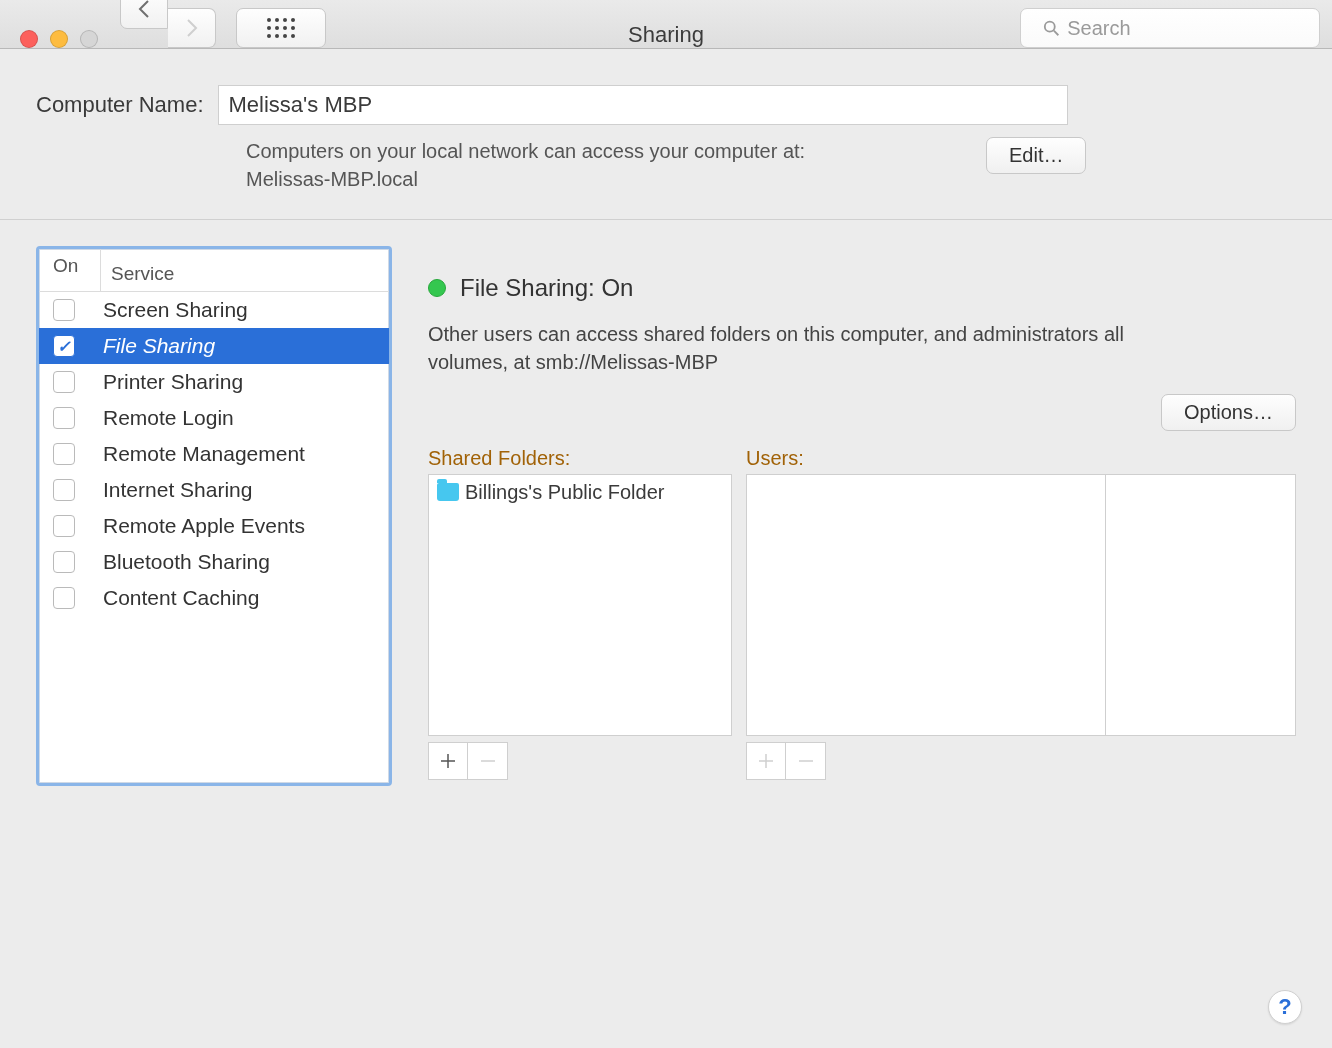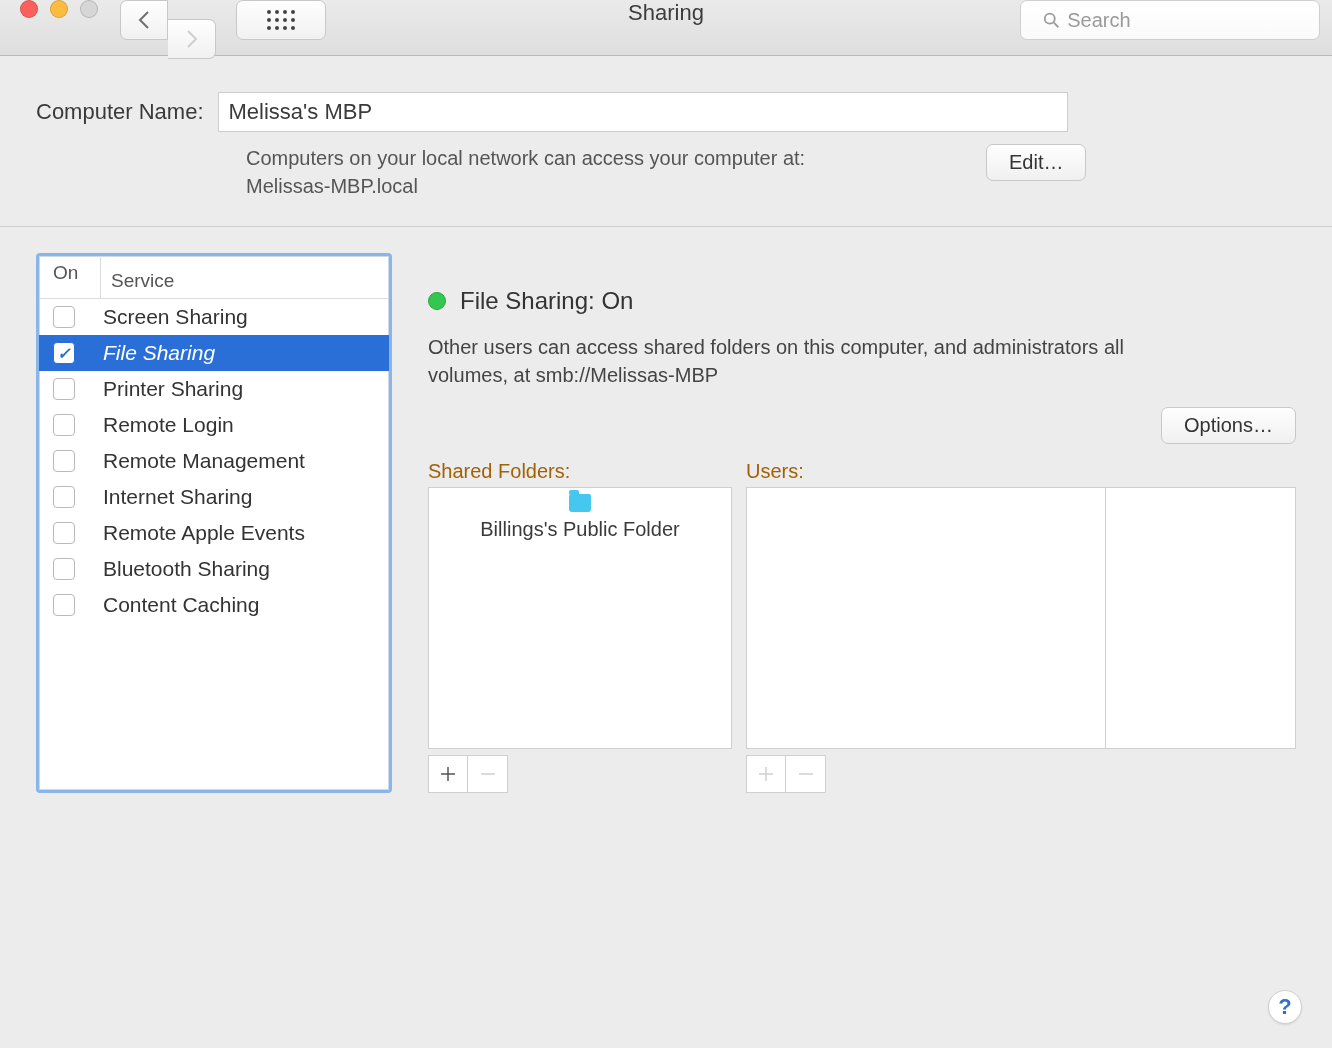--- a/index.html
+++ b/index.html
@@ -6,25 +6,25 @@
   body {
     font-family: -apple-system, "Helvetica Neue", Arial, sans-serif;
     width: 1332px; height: 1048px;
     background: #ececec;
     font-size: 20px;
     color: #3a3a3a;
     overflow: hidden;
   }
   
   .toolbar {
-    height: 56px;
+    height: 49px;
     background: linear-gradient(#eaeaea,#dedede);
     border-bottom: 1px solid #b8b8b8;
     display: flex;
-    align-items: flex-start;
+    align-items: flex-end;
     padding: 0 12px;
     position: relative;
   }
   .traffic-lights { display:flex; gap:12px; margin-left:8px;}
   .light { width:18px; height:18px; border-radius:50%; border:1px solid rgba(0,0,0,0.15);}
   .light.red{background:#fc605c;} .light.yellow{background:#fdbc40;} .light.gray{background:#d6d6d6;}
   .nav-buttons{display:flex;margin-left:22px;}
   .nav-btn{
     width:48px;height:40px;
     background:linear-gradient(#fefefe,#f1f1f1);
@@ -69,21 +69,21 @@
     max-width: 850px;
   }
   .name-sub{display:flex;align-items:flex-start;margin-top:12px;margin-left:210px;gap:20px;}
   .name-sub-text{font-size:20px;color:#555;line-height:1.4;flex:1;max-width:720px;}
   .mac-btn{
     background:linear-gradient(#fefefe,#f0f0f0);
     border:1px solid #c8c8c8;border-radius:7px;
     padding:6px 22px;font-size:20px;color:#333;
   }
   
-  .main{display:flex;padding:26px 36px 0 36px;gap:36px;align-items:flex-end;}
+  .main{display:flex;padding:26px 36px 0 36px;gap:36px;align-items:center;}
   
   .services-wrap{
     width:356px;height:540px;
     border:3px solid #8ab5e8;border-radius:4px;
     background:#fff;
     display:flex;flex-direction:column;
     box-shadow:0 0 0 1px #cfd9e6 inset;
   }
   .services-header{
     display:flex;border-bottom:1px solid #dcdcdc;
@@ -118,21 +118,21 @@
   .col-label{font-size:20px;margin-bottom:4px;color:#a16207;}
   .listbox{
     height:262px;background:#fff;border:1px solid #cfcfcf;
     overflow:auto;
   }
   .col.folders .listbox{width:304px;}
   .col.users{flex:1;display:flex;flex-direction:row;gap:0;}
   .col.users .users-inner{display:flex;flex-direction:column;flex:1;}
   .listbox.users-left{flex:1;}
   .listbox.users-right{width:190px;border-left:none;}
-  .folder-item{display:flex;align-items:center;gap:6px;padding:6px 8px;font-size:20px;flex-direction:column;}
+  .folder-item{display:flex;align-items:center;gap:6px;padding:6px 8px;font-size:20px;}
   .folder-icon{width:22px;height:18px;background:#46c7ef;border-radius:2px 2px 3px 3px;position:relative;}
   .folder-icon::before{content:"";position:absolute;top:-4px;left:0;width:10px;height:4px;background:#46c7ef;border-radius:2px 2px 0 0;}
   .addremove{display:flex;margin-top:6px;}
   .sqbtn{
     width:40px;height:38px;border:1px solid #cfcfcf;background:#fff;
     display:flex;align-items:center;justify-content:center;font-size:24px;color:#555;
   }
   .sqbtn + .sqbtn{border-left:none;}
   .sqbtn.disabled{color:#cfcfcf;}
   .users-cols-wrap{display:flex;}

